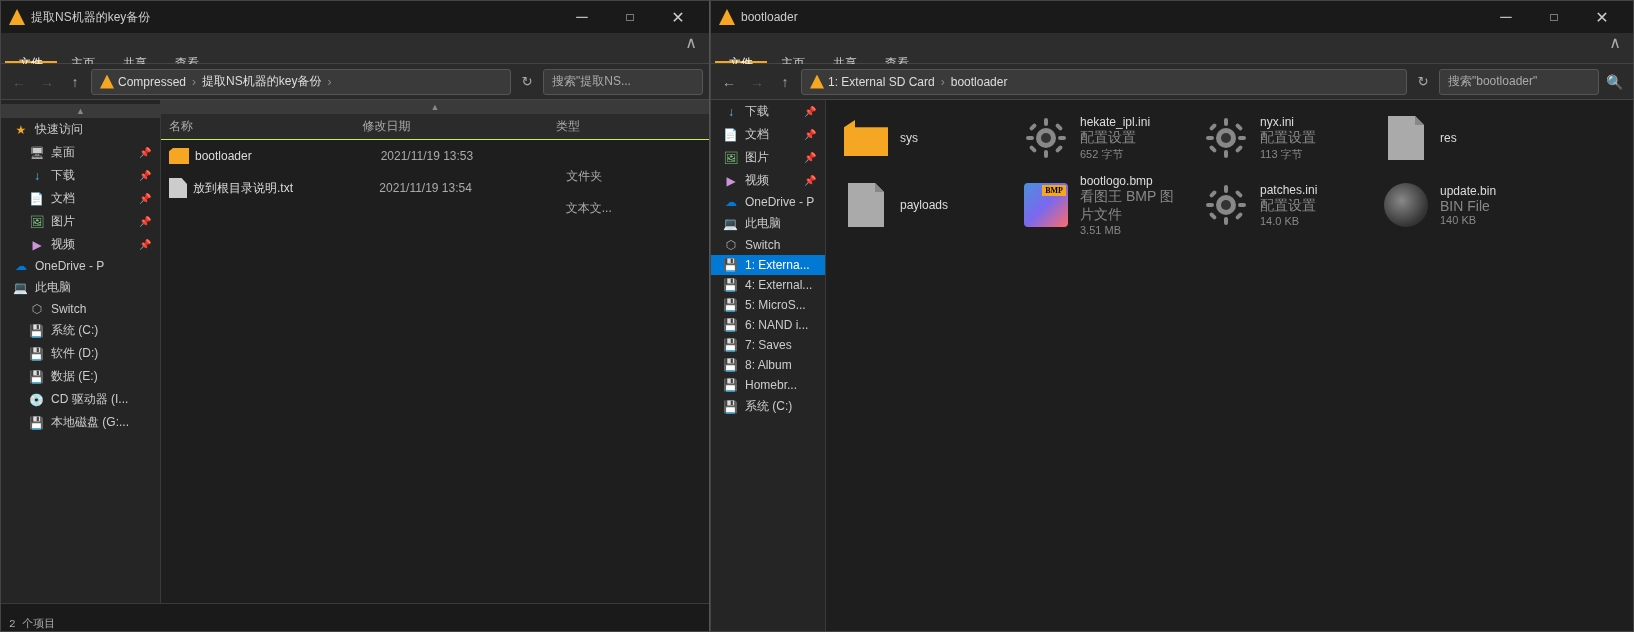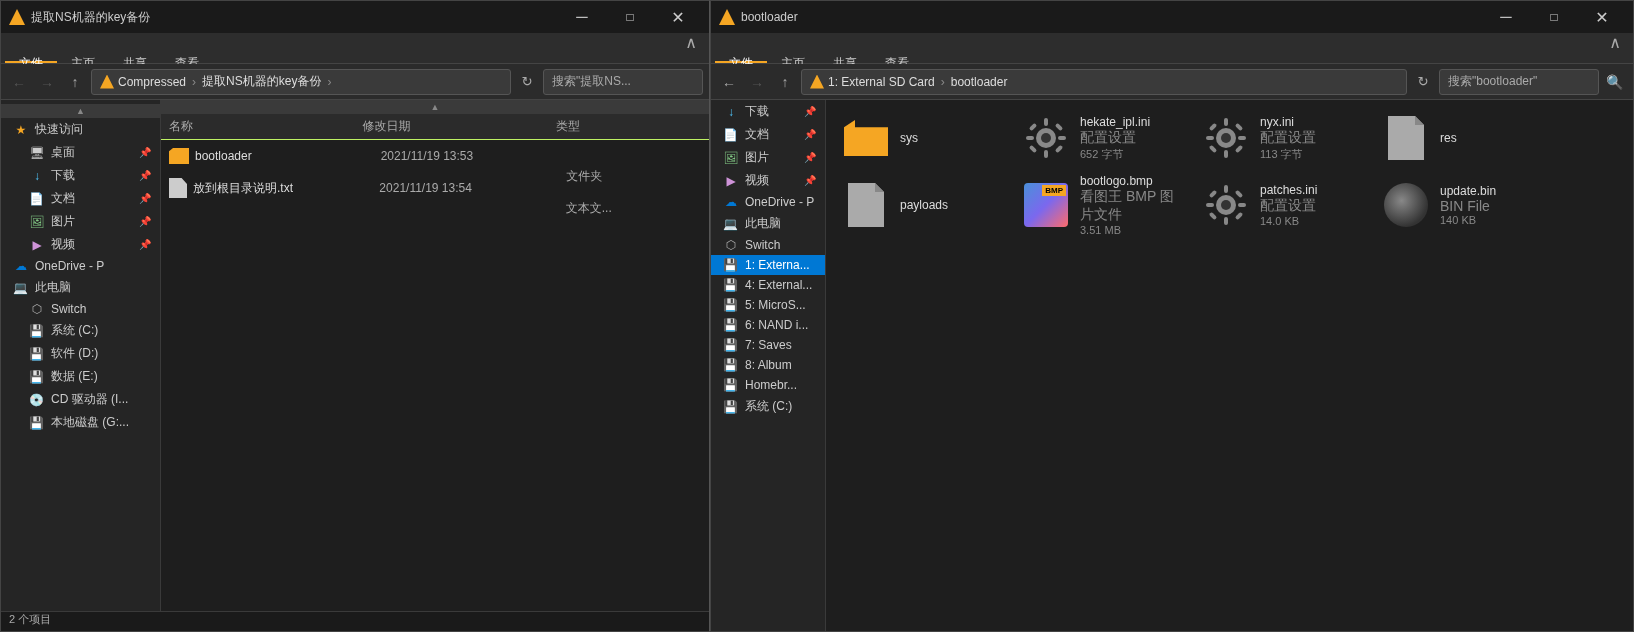--- a/index.html
+++ b/index.html
@@ -277,29 +277,30 @@
       align-items: center;
       justify-content: center;
       color: #888;
       font-size: 9px;
       cursor: pointer;
       flex-shrink: 0;
     }
 
     
     .statusbar {
-      height: 20px;
+      height: 28px;
       background: #1a1a1a;
       border-top: 1px solid #3a3a3a;
       display: flex;
-      align-items: flex-start;
+      align-items: flex-end;
       padding: 0 8px;
       font-size: 11px;
       color: #aaa;
       flex-shrink: 0;
+      font-family: Liberation Mono, monospace;
     }
 
     
     .right-content {
       display: flex;
       flex: 1;
       overflow: hidden;
     }
     .right-nav-panel {
       width: 115px;
@@ -366,20 +367,21 @@
     }
     .bmp-label {
       position: absolute;
       top: 2px;
       right: 2px;
       background: #f5a623;
       color: #000;
       font-size: 8px;
       padding: 1px 2px;
       font-weight: bold;
+      font-family: Liberation Serif, serif;
     }
     
     .bin-icon {
       width: 44px;
       height: 44px;
       background: radial-gradient(circle at 40% 40%, #888 0%, #333 70%);
       border-radius: 50%;
     }
 
     

